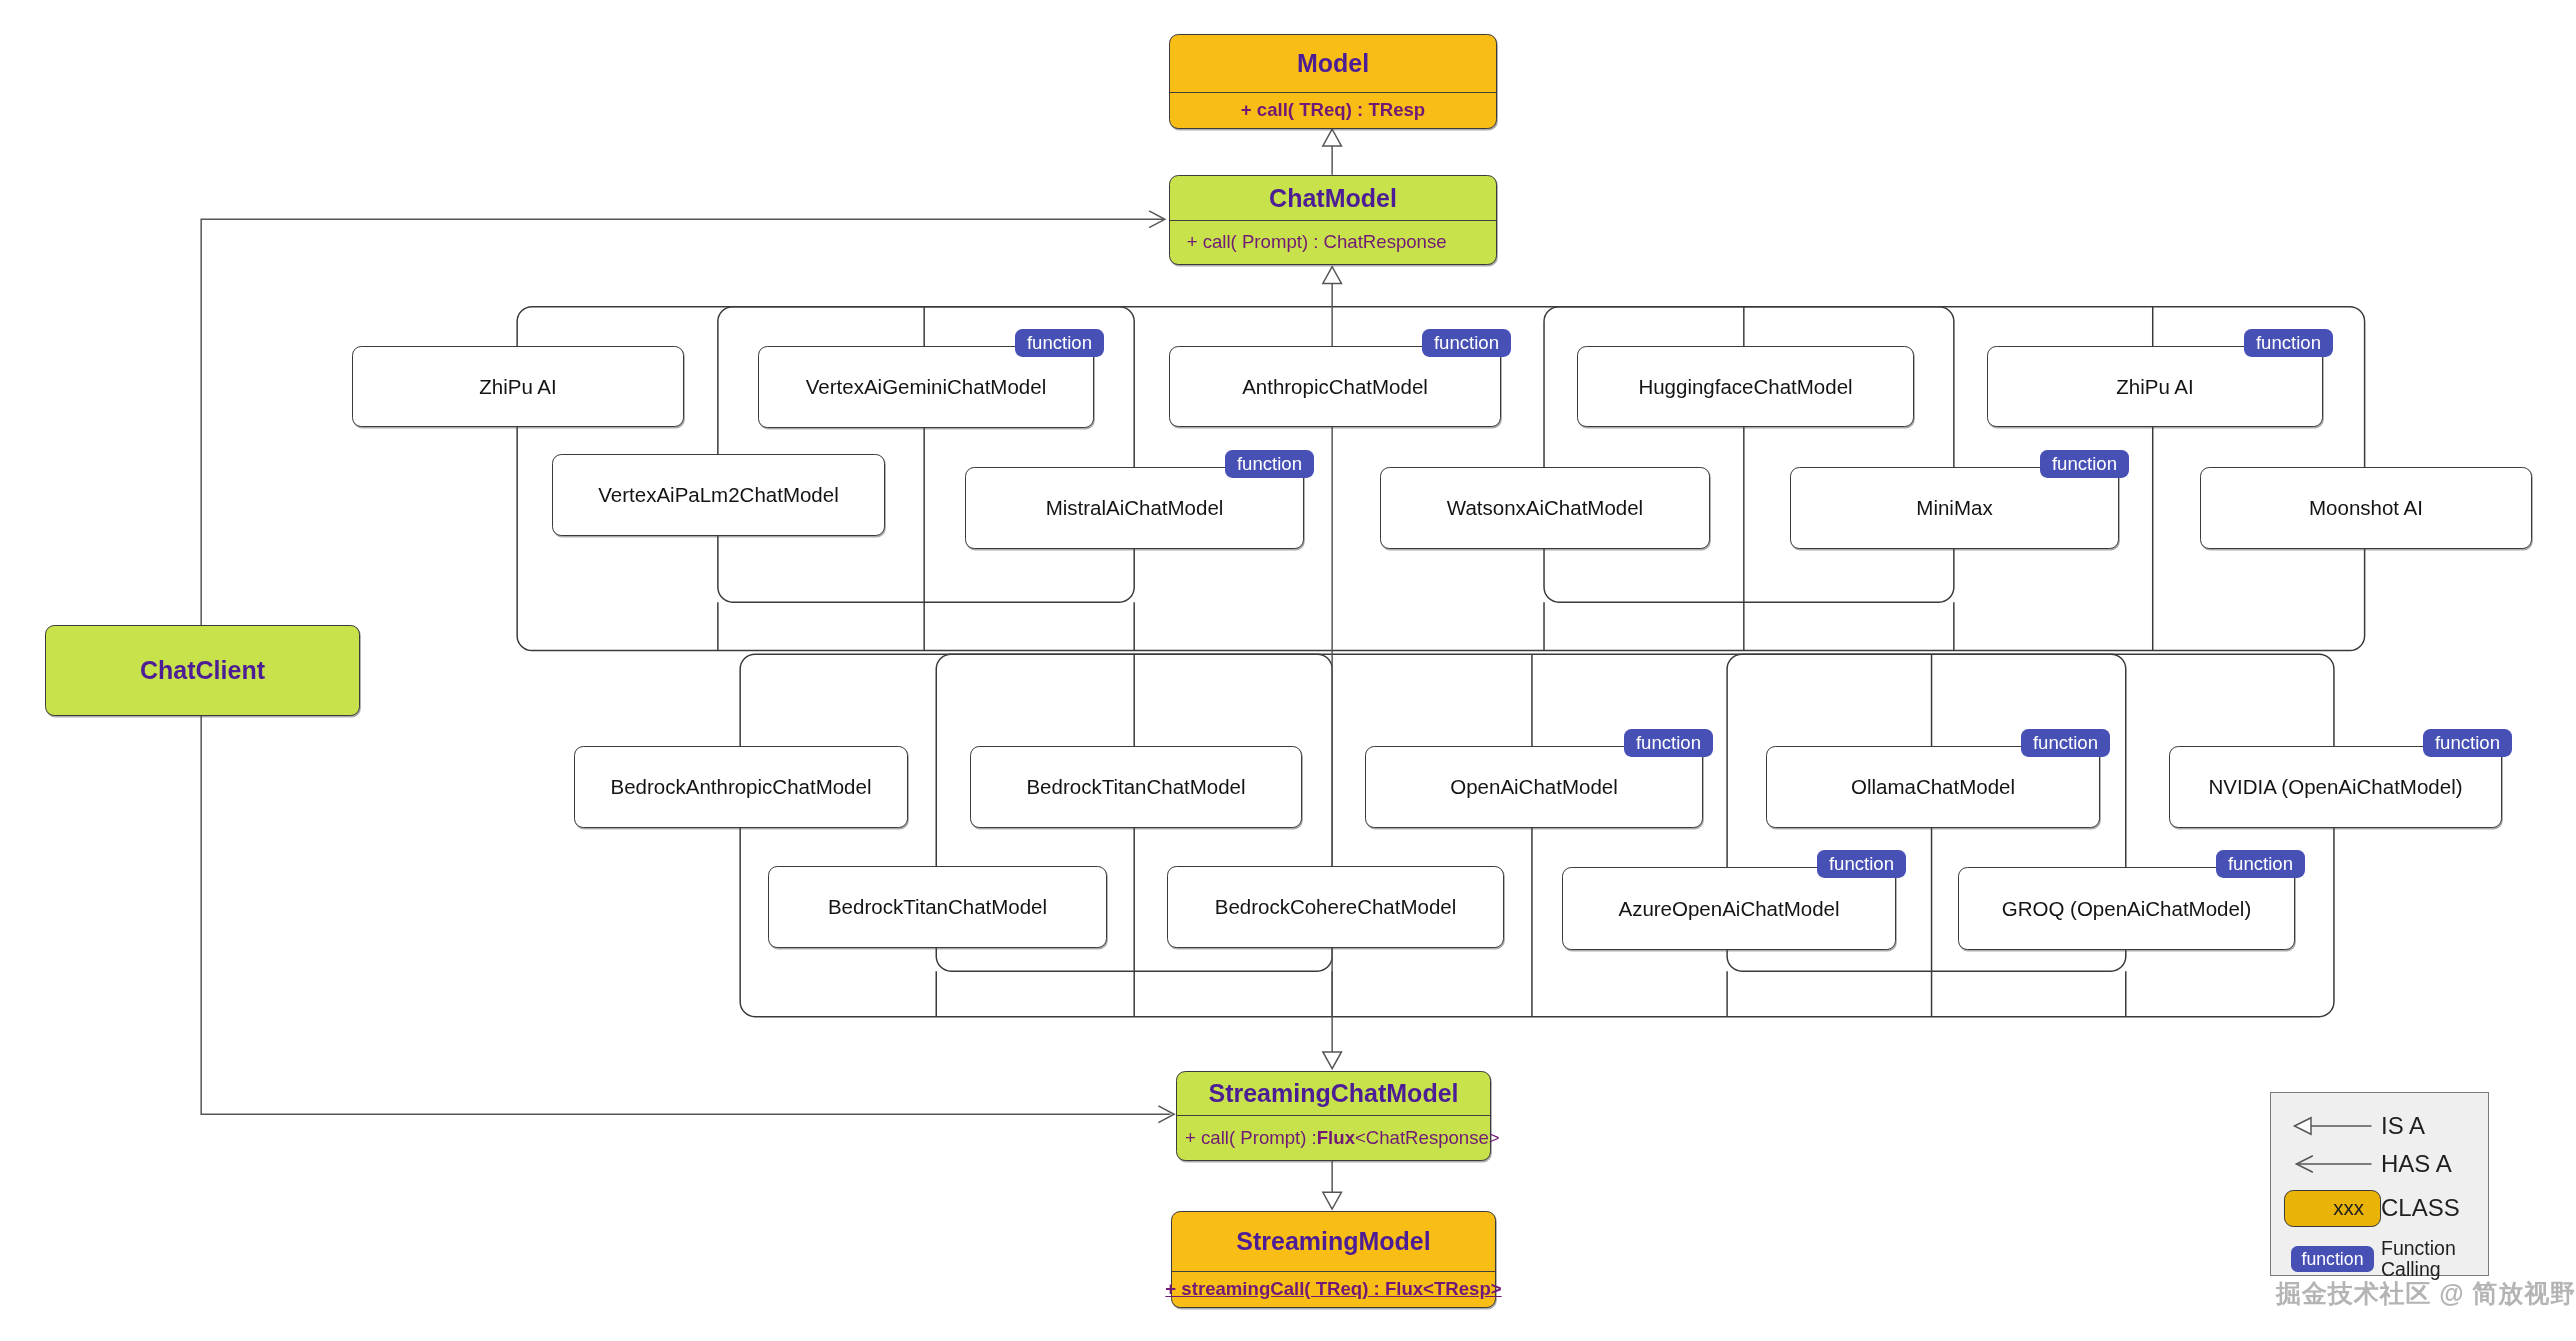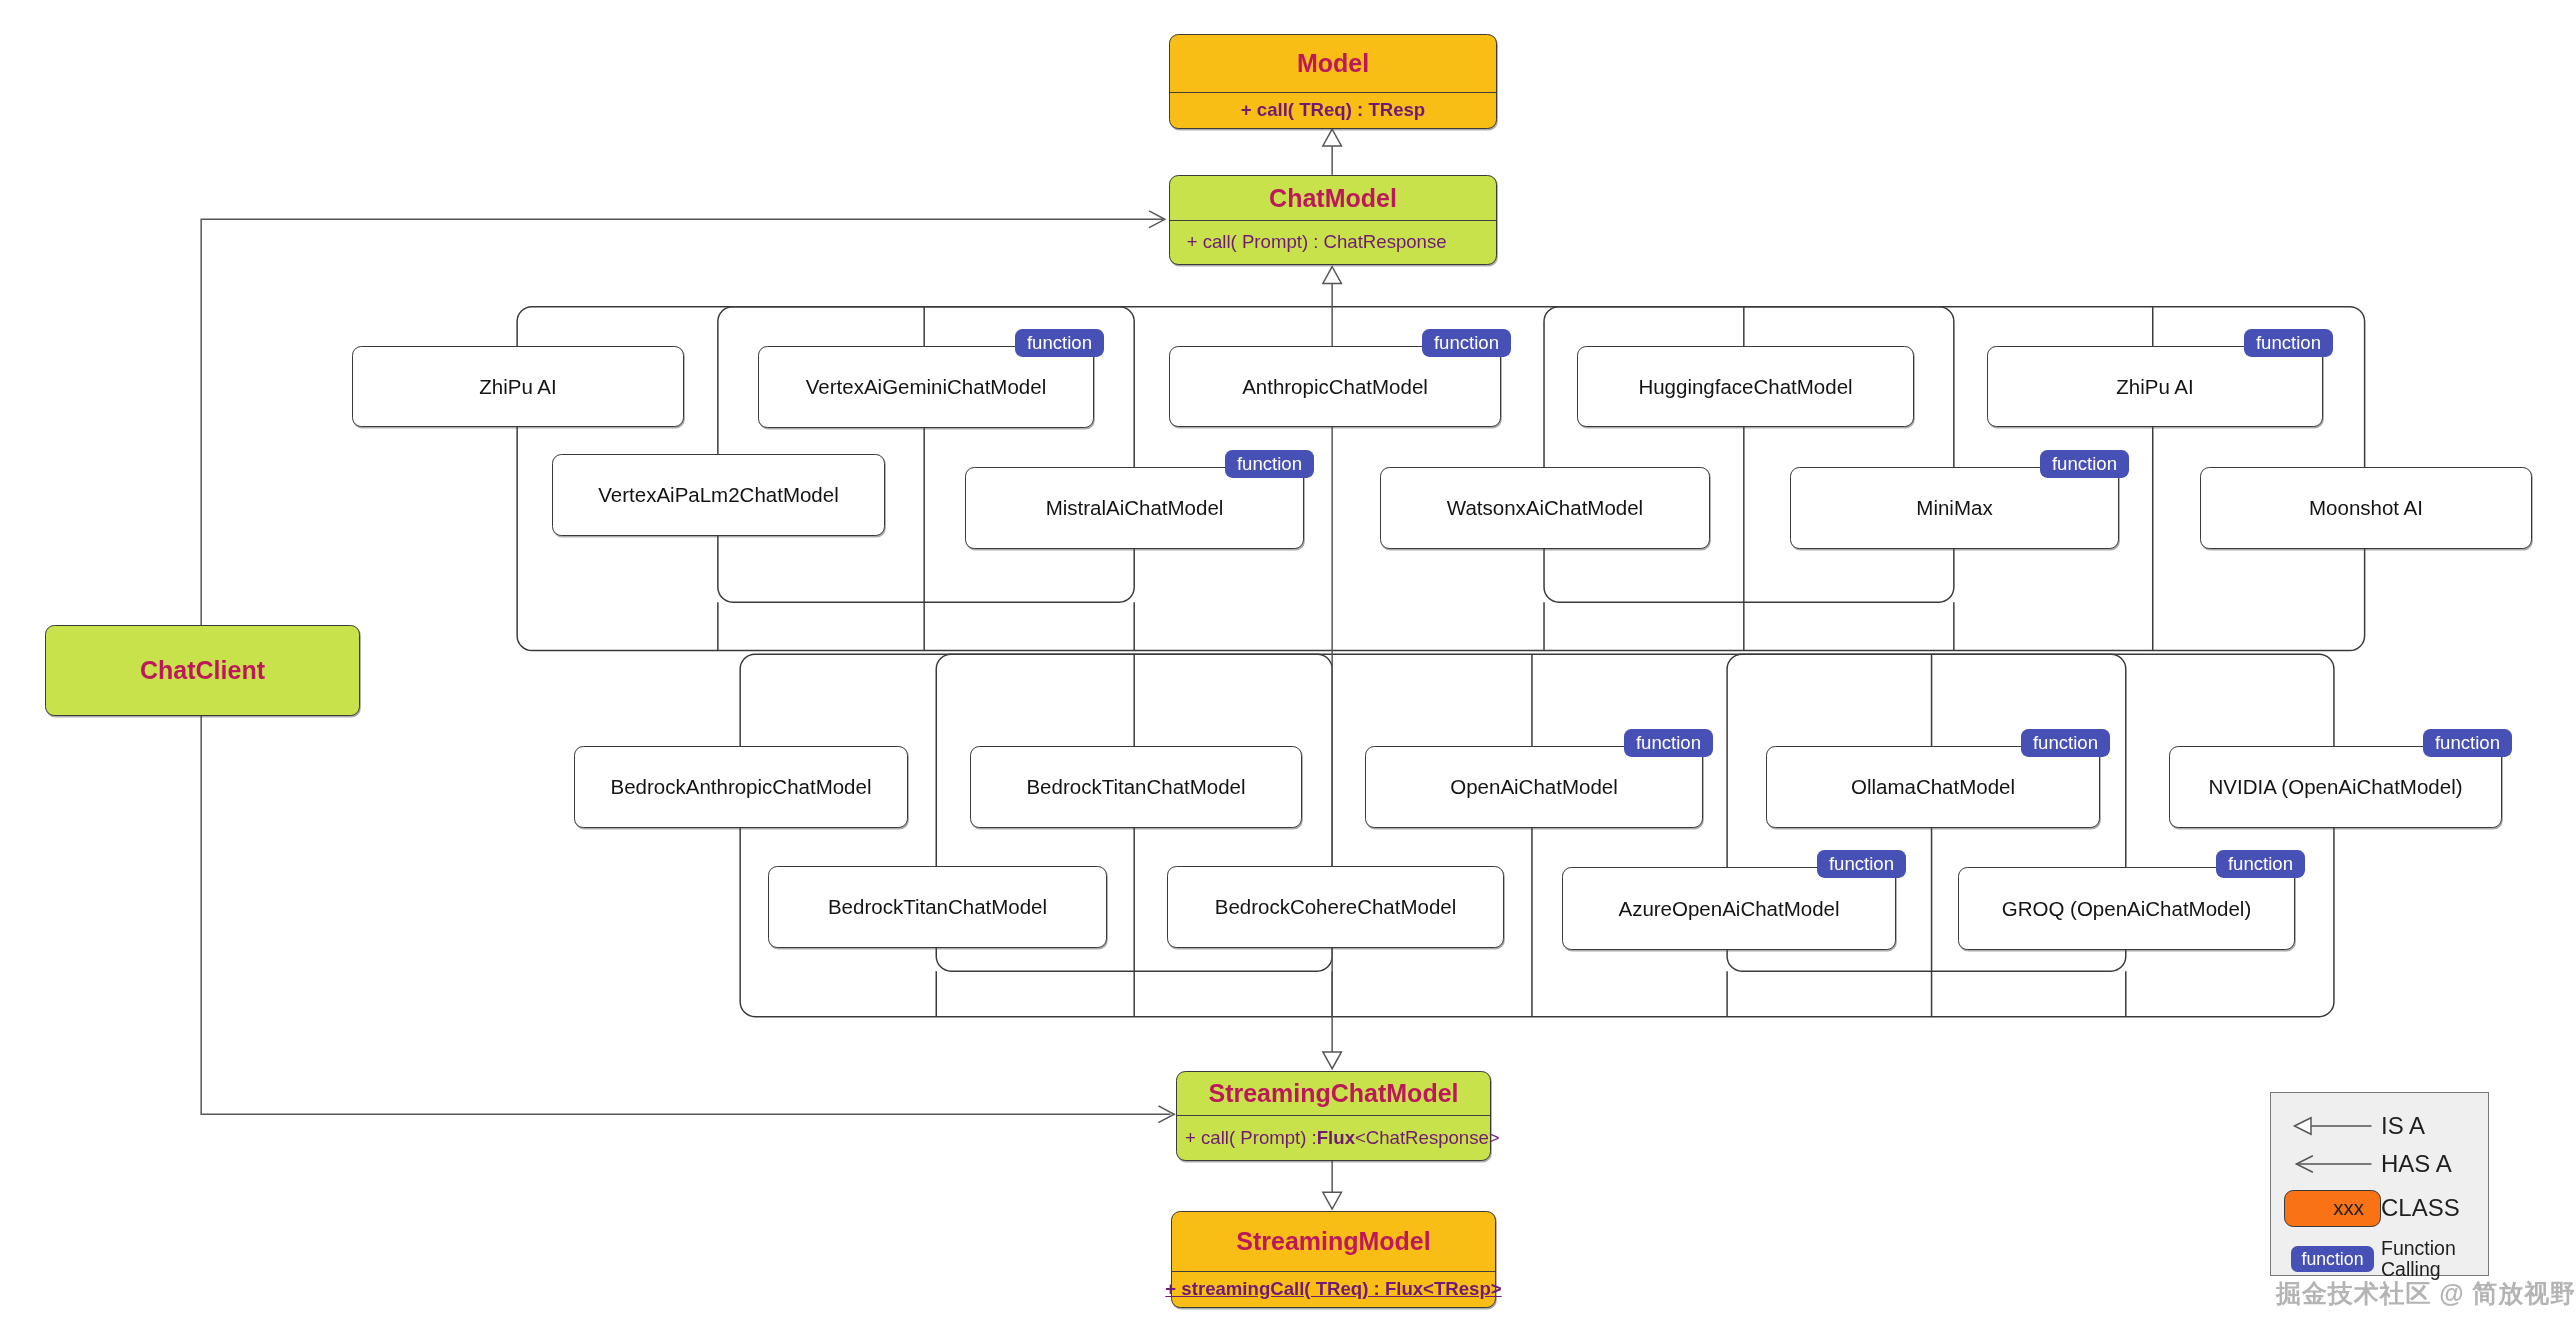--- a/index.html
+++ b/index.html
@@ -14,36 +14,36 @@
         box-shadow:0.9px 1.4px 0 rgba(70,70,70,.45);}
   .node .badge{position:absolute;right:-11px;top:-17.7px;height:28px;line-height:28px;
         padding:0 12px;background:#4750B5;color:#ffffff;font-size:18.6px;border-radius:7.4px;}
 
   
   .cbox{position:absolute;border:1.4px solid #3a3a3a;border-radius:9.3px;overflow:visible;
         box-shadow:0.9px 1.4px 0 rgba(70,70,70,.45);}
   .cbox.orange{background:#F9BE16;}
   .cbox.green{background:#C7E24B;}
   .cbox-title{display:flex;align-items:center;justify-content:center;font-weight:bold;
-        font-size:25px;color:#be185d;}
+        font-size:25px;color:#4c1d95;}
   .cbox-divider{border-top:1.5px solid #3f3f3f;}
   .cbox-method{display:flex;align-items:center;font-size:18.6px;color:#701a75;white-space:nowrap;}
   .cbox-method.center{justify-content:center;}
   .cbox-method.padL18{padding-left:16.7px;}
   .cbox-method.padL8{padding-left:8px;}
   .cbox-title.solo{height:100%;}
 
   
   .legend{position:absolute;left:2270px;top:1092px;width:219px;height:184px;background:#EFEFEF;
         border:1.4px solid #7a7a7a;box-sizing:border-box;padding:13px 0 0 13px;}
   .legend-row{display:flex;align-items:center;}
   .legend-sym{width:97px;display:flex;align-items:center;justify-content:center;}
   .legend-label{font-size:24px;color:#1f1f1f;}
   .legend-label.small{font-size:19.5px;line-height:21.4px;}
-  .legend-classbox{width:71px;height:35px;background:#f97316;border:1.4px solid #3a3a3a;border-radius:9.3px;
+  .legend-classbox{width:71px;height:35px;background:#eab308;border:1.4px solid #3a3a3a;border-radius:9.3px;
         display:flex;align-items:center;justify-content:center;font-size:20.5px;color:#222;padding-left:32px;}
   .legend-funcbadge{height:26px;line-height:26px;padding:0 11px;background:#4750B5;color:#fff;
         font-size:17.7px;border-radius:6.5px;}
 
   .watermark{position:absolute;left:2276px;top:1277px;width:279px;font-size:25px;font-weight:bold;
         color:#a7a7a7;letter-spacing:0.9px;white-space:nowrap;opacity:.85;}
 </style>
 </head>
 <body>
 

